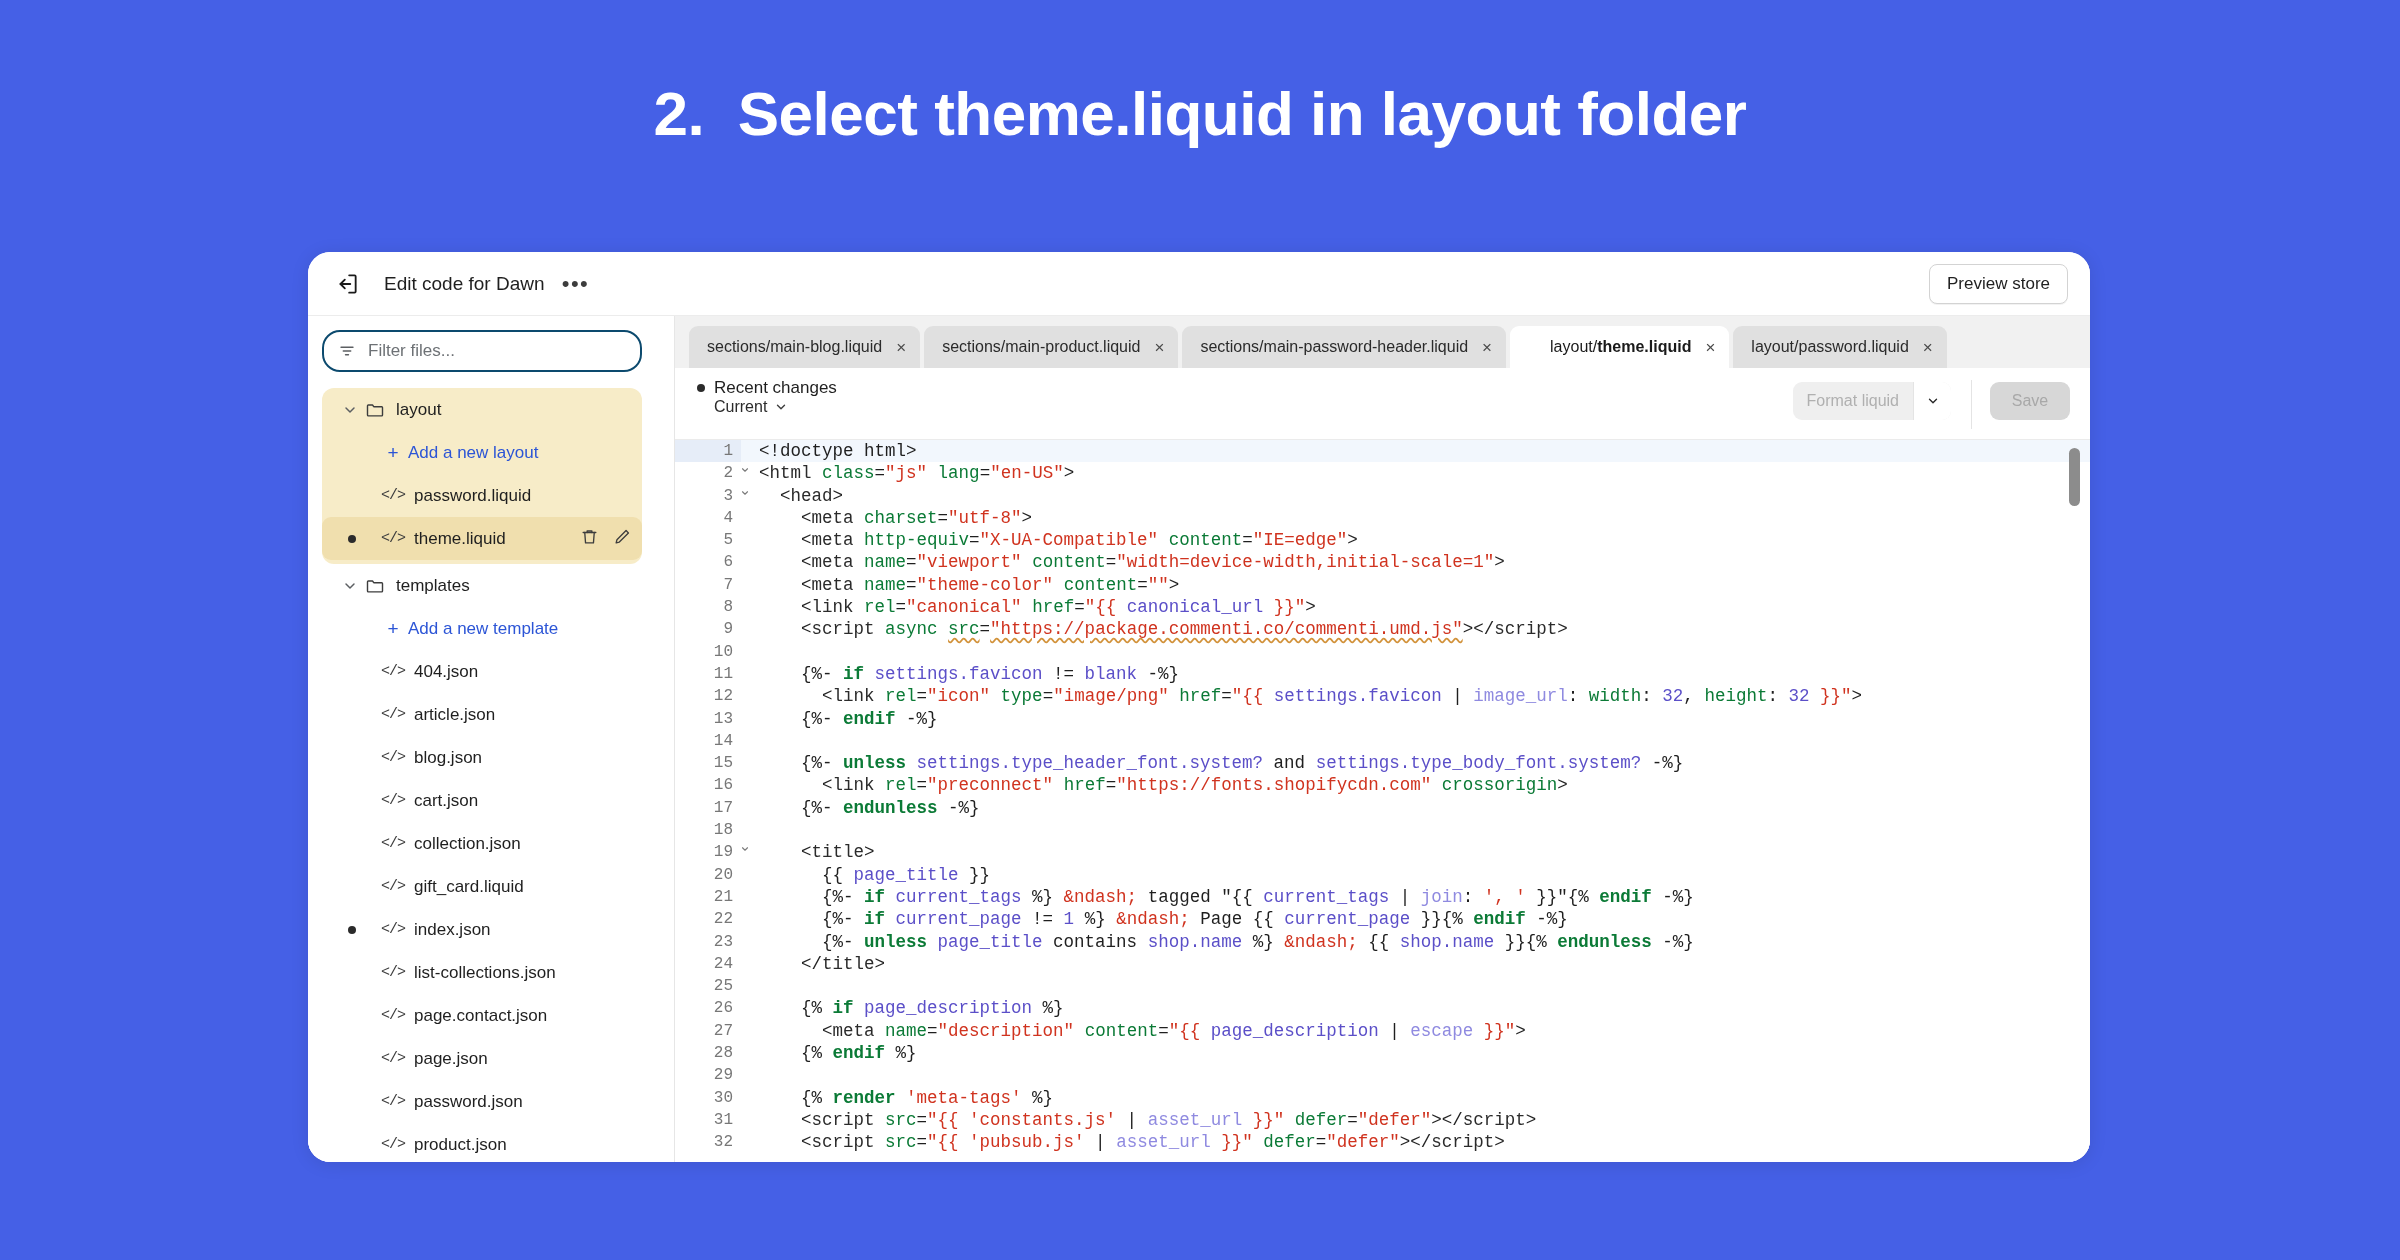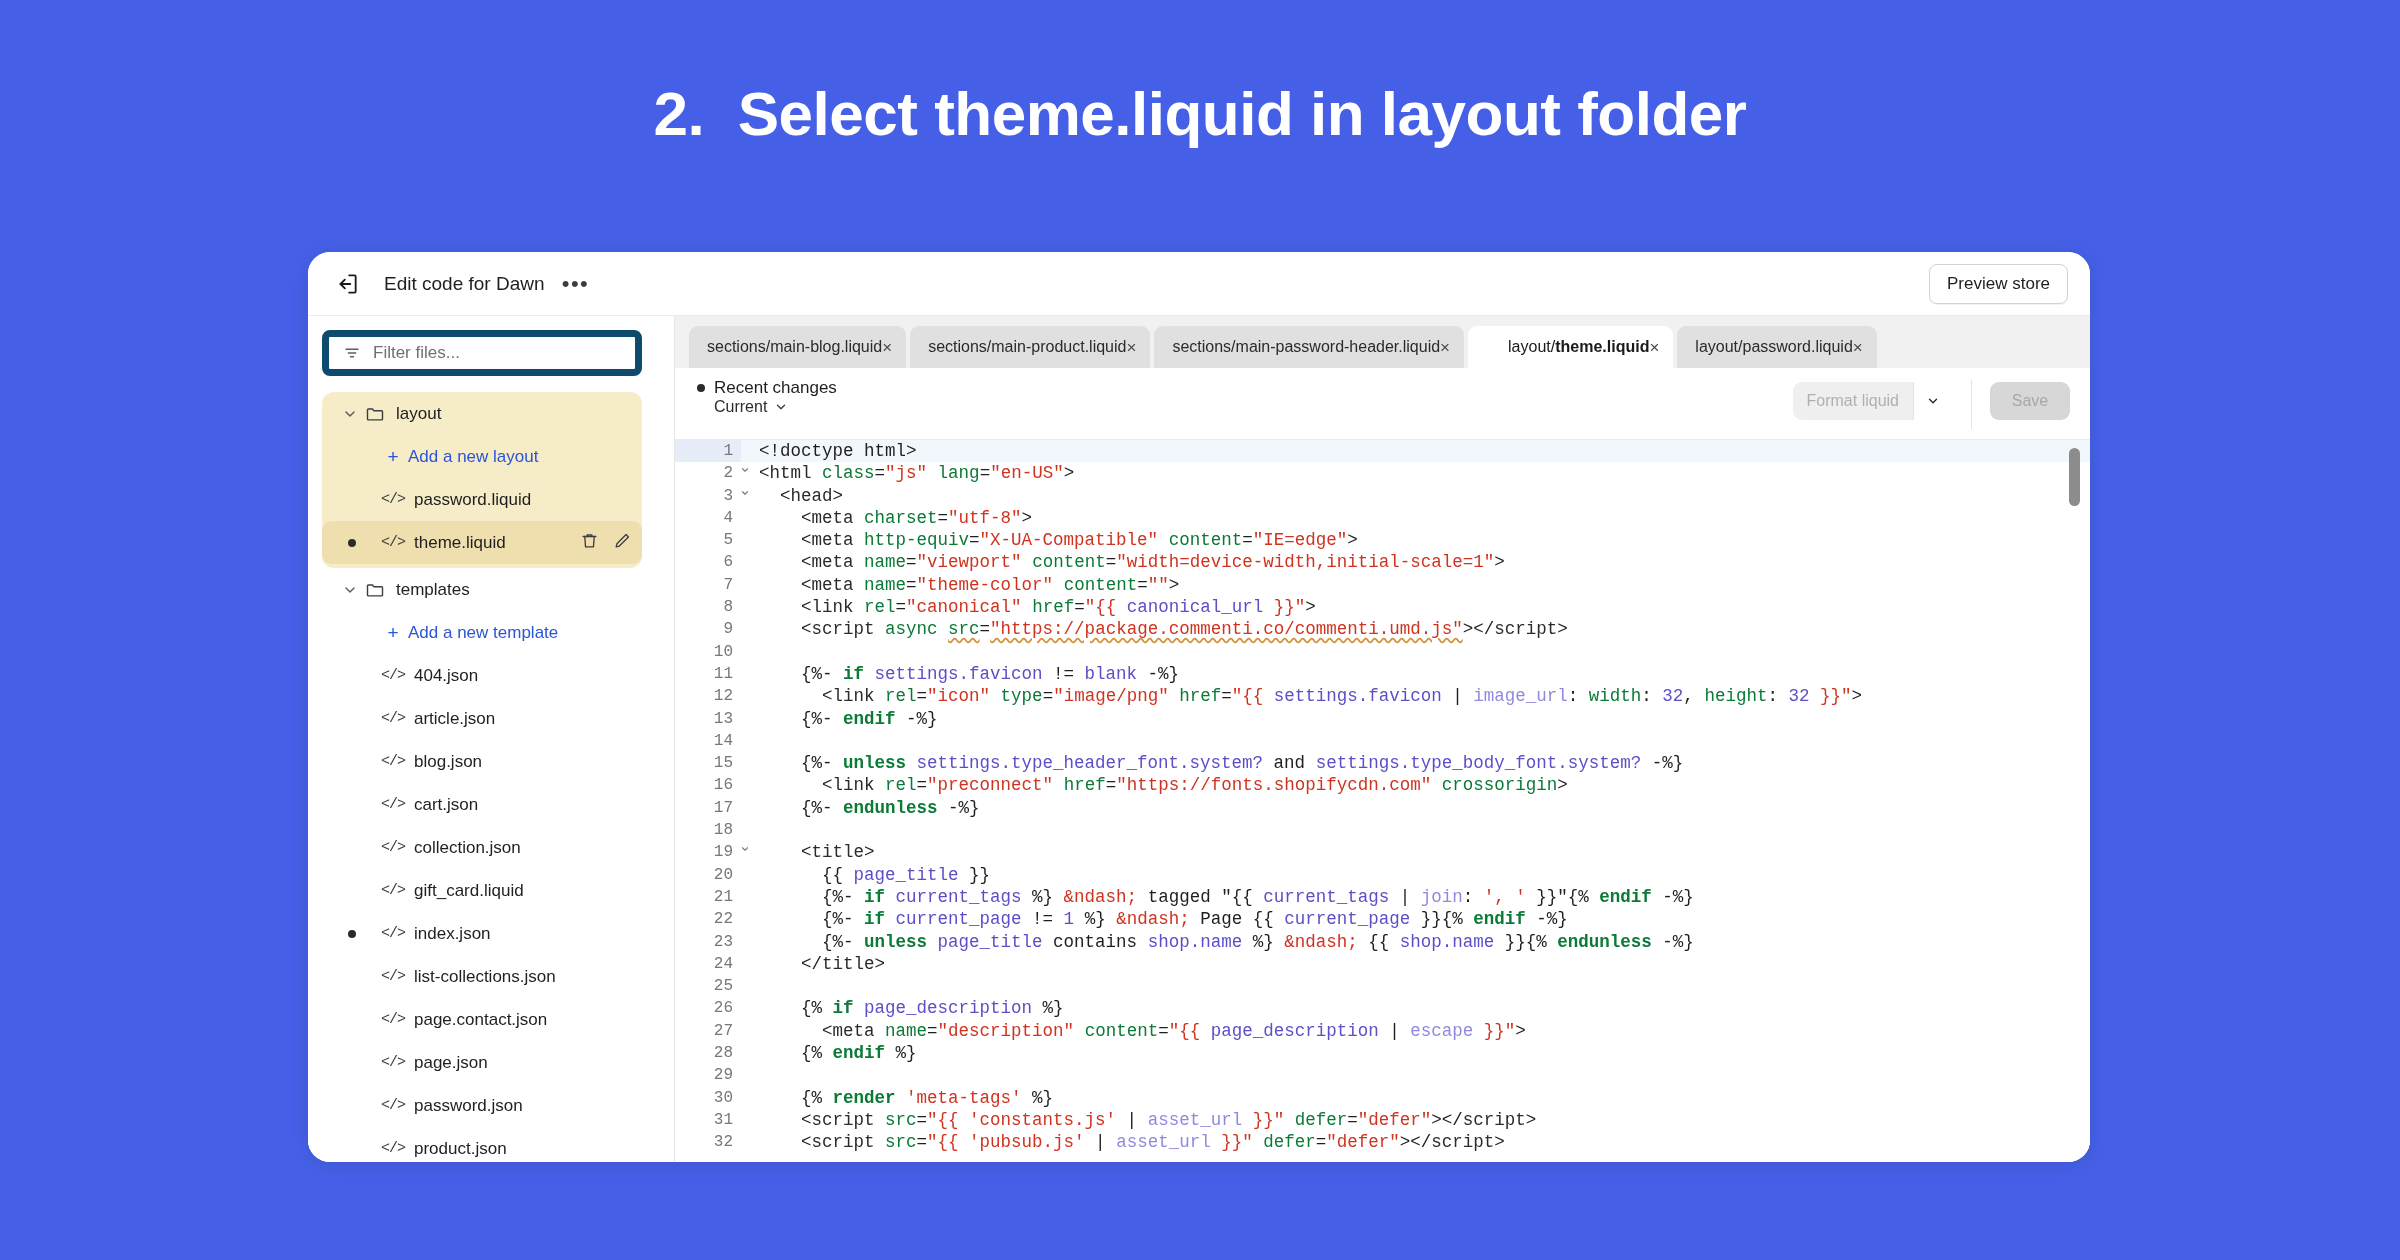--- a/index.html
+++ b/index.html
@@ -87,22 +87,22 @@
     background: #ffffff;
     padding: 14px 14px 0 14px;
     position: relative;
     overflow: hidden;
   }
   .filter-box {
     display: flex;
     align-items: center;
     gap: 12px;
     height: 42px;
-    border: 7px solid #0c4a6e;
-    border-radius: 8px;
+    border: 2px solid #0c4a6e;
+    border-radius: 18px;
     padding: 16px 14px;
     margin-bottom: 16px;
   }
   .filter-icon { width: 18px; height: 18px; flex: 0 0 18px; color: #5c5f62; }
   .filter-text { font-size: 17px; color: #6d7175; }
 
   .folder-group { border-radius: 12px; }
   .folder-group.highlight { background: #f7ecc8; padding-bottom: 4px; }
 
   .tree-row {
@@ -174,20 +174,21 @@
     flex: 0 0 52px;
     display: flex;
     align-items: flex-end;
     padding: 10px 0 0 14px;
     background: #f1f1f1;
     overflow: hidden;
   }
   .tab {
     display: flex;
     align-items: center;
+    gap: 14px;
     height: 42px;
     padding: 0 14px 0 18px;
     margin-right: 4px;
     background: #e0e0e0;
     border-radius: 9px 9px 0 0;
     font-size: 16px;
     color: #2b2b2b;
     white-space: nowrap;
   }
   .tab.active { background: #ffffff; color: #1a1a1a; padding-left: 40px; }

